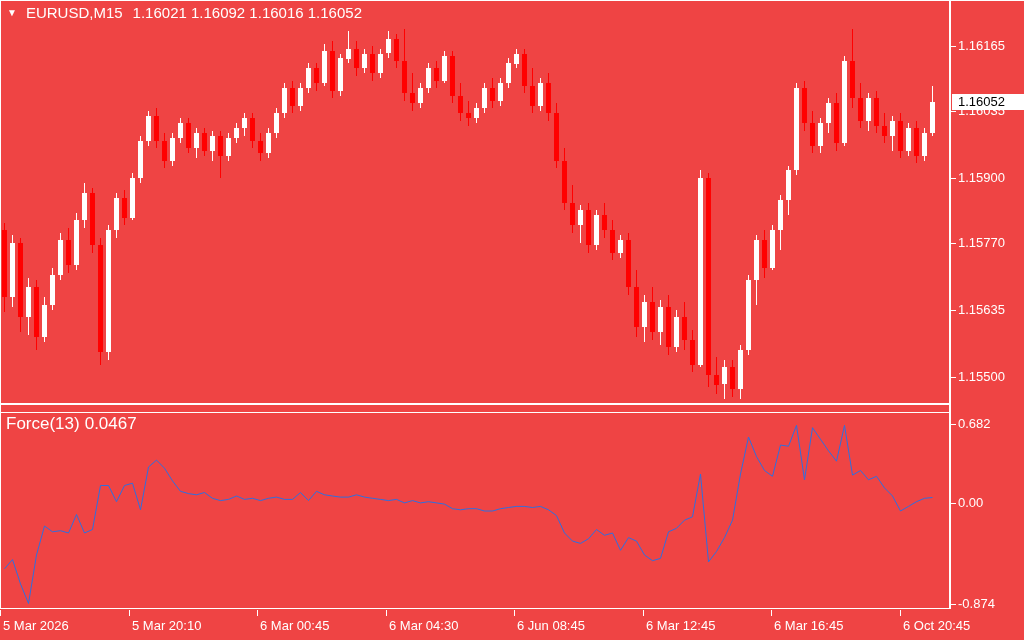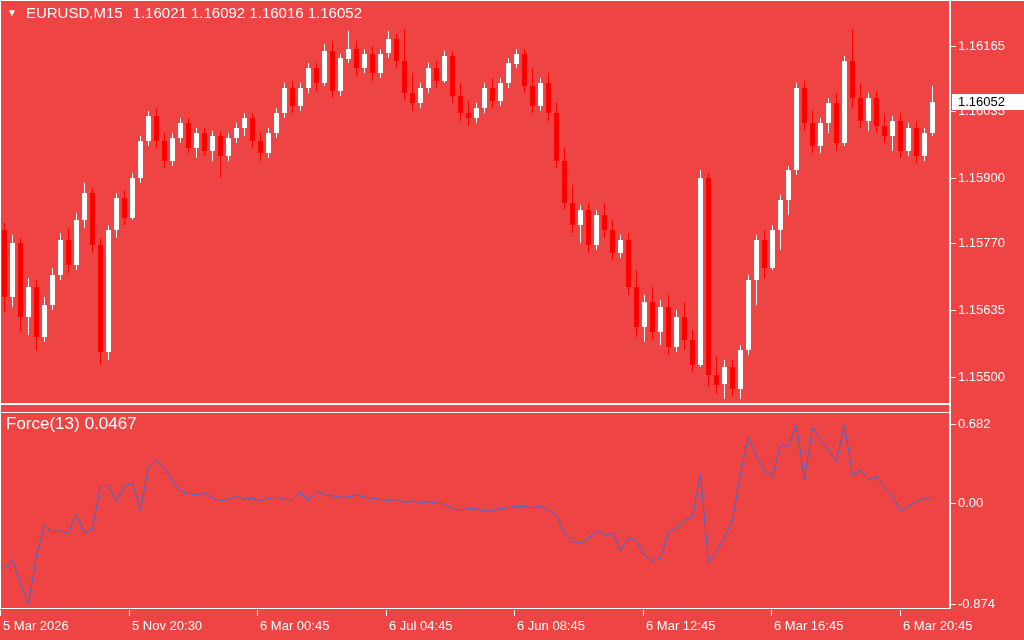--- a/index.html
+++ b/index.html
@@ -298,27 +298,27 @@
       <div class="price-box" style="top:94px;">1.16052</div>
       <div class="wline" style="left:951px;top:424px;width:5px;height:1px;"></div>
       <div class="axis-label" style="left:958px;top:416px;">0.682</div>
       <div class="wline" style="left:951px;top:503px;width:5px;height:1px;"></div>
       <div class="axis-label" style="left:958px;top:495px;text-align:right;">0.00</div>
       <div class="wline" style="left:951px;top:604px;width:5px;height:1px;"></div>
       <div class="axis-label" style="left:958px;top:596px;">-0.874</div>
       <div class="wline" style="left:0px;top:610px;width:1px;height:6px;"></div>
       <div class="axis-label" style="left:3px;top:618px;">5 Mar 2026</div>
       <div class="wline" style="left:129px;top:610px;width:1px;height:6px;"></div>
-      <div class="axis-label" style="left:132px;top:618px;">5 Nov 20:30</div>
+      <div class="axis-label" style="left:132px;top:618px;">5 Mar 20:10</div>
       <div class="wline" style="left:257px;top:610px;width:1px;height:6px;"></div>
       <div class="axis-label" style="left:260px;top:618px;">6 Mar 00:45</div>
       <div class="wline" style="left:386px;top:610px;width:1px;height:6px;"></div>
-      <div class="axis-label" style="left:389px;top:618px;">6 Jul 04:45</div>
+      <div class="axis-label" style="left:389px;top:618px;">6 Mar 04:30</div>
       <div class="wline" style="left:514px;top:610px;width:1px;height:6px;"></div>
       <div class="axis-label" style="left:517px;top:618px;">6 Jun 08:45</div>
       <div class="wline" style="left:643px;top:610px;width:1px;height:6px;"></div>
       <div class="axis-label" style="left:646px;top:618px;">6 Mar 12:45</div>
       <div class="wline" style="left:771px;top:610px;width:1px;height:6px;"></div>
       <div class="axis-label" style="left:774px;top:618px;">6 Mar 16:45</div>
       <div class="wline" style="left:900px;top:610px;width:1px;height:6px;"></div>
-      <div class="axis-label" style="left:903px;top:618px;">6 Mar 20:45</div>
+      <div class="axis-label" style="left:903px;top:618px;">6 Oct 20:45</div>
     </div>
 </div>
 
 </body></html>

